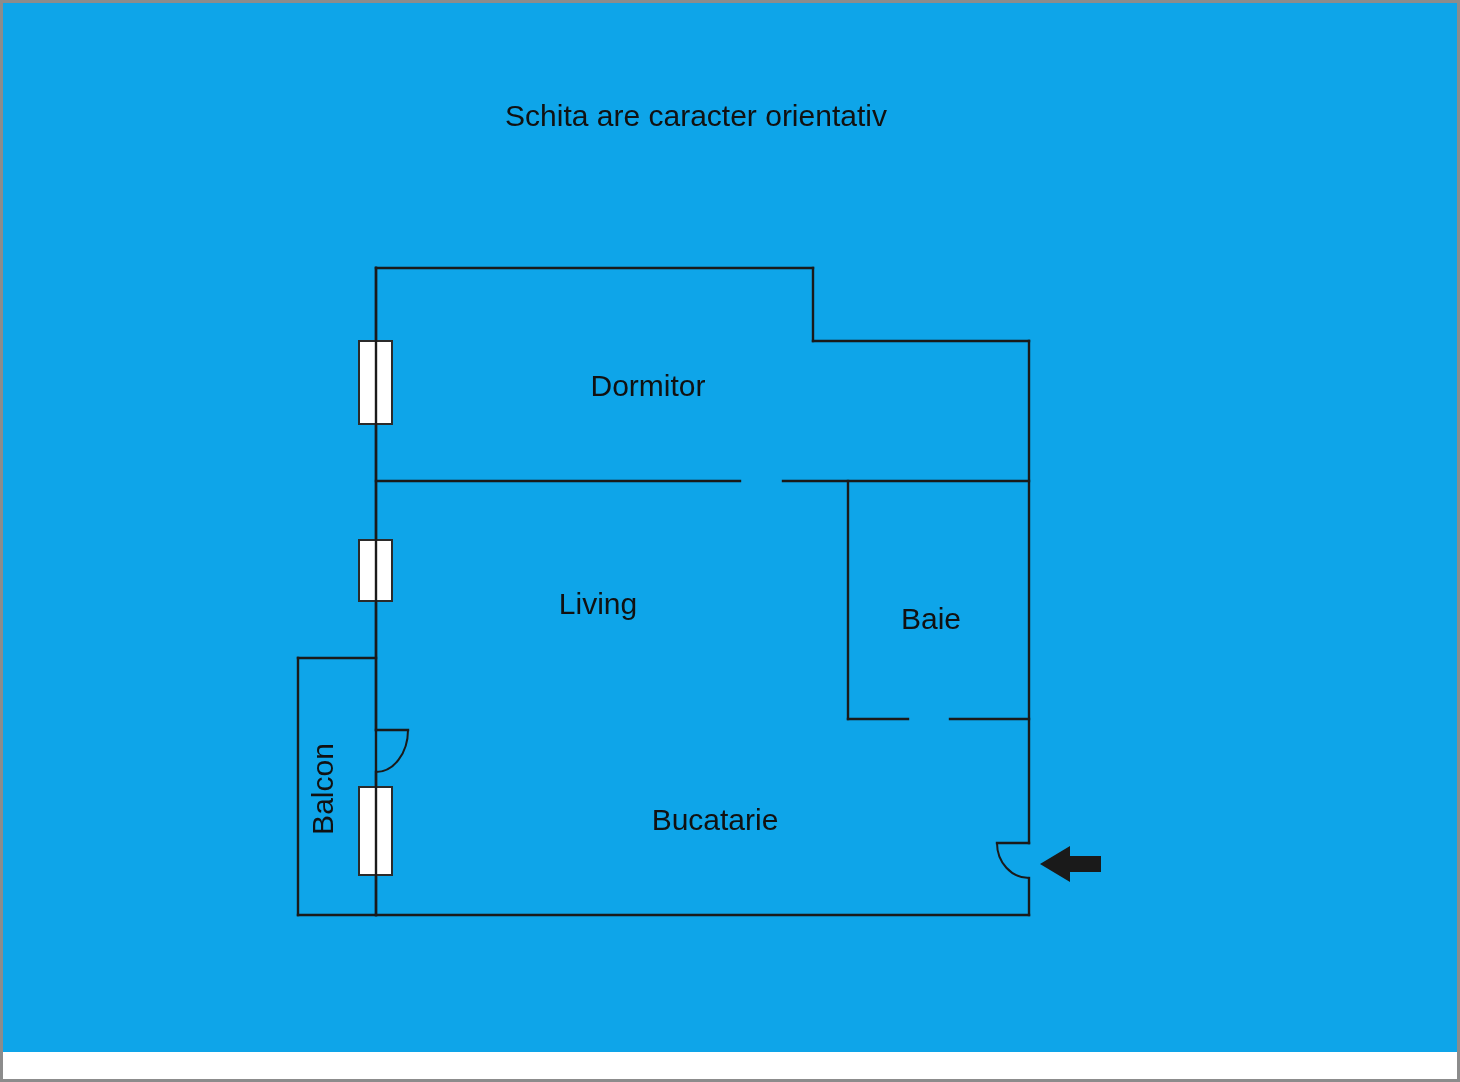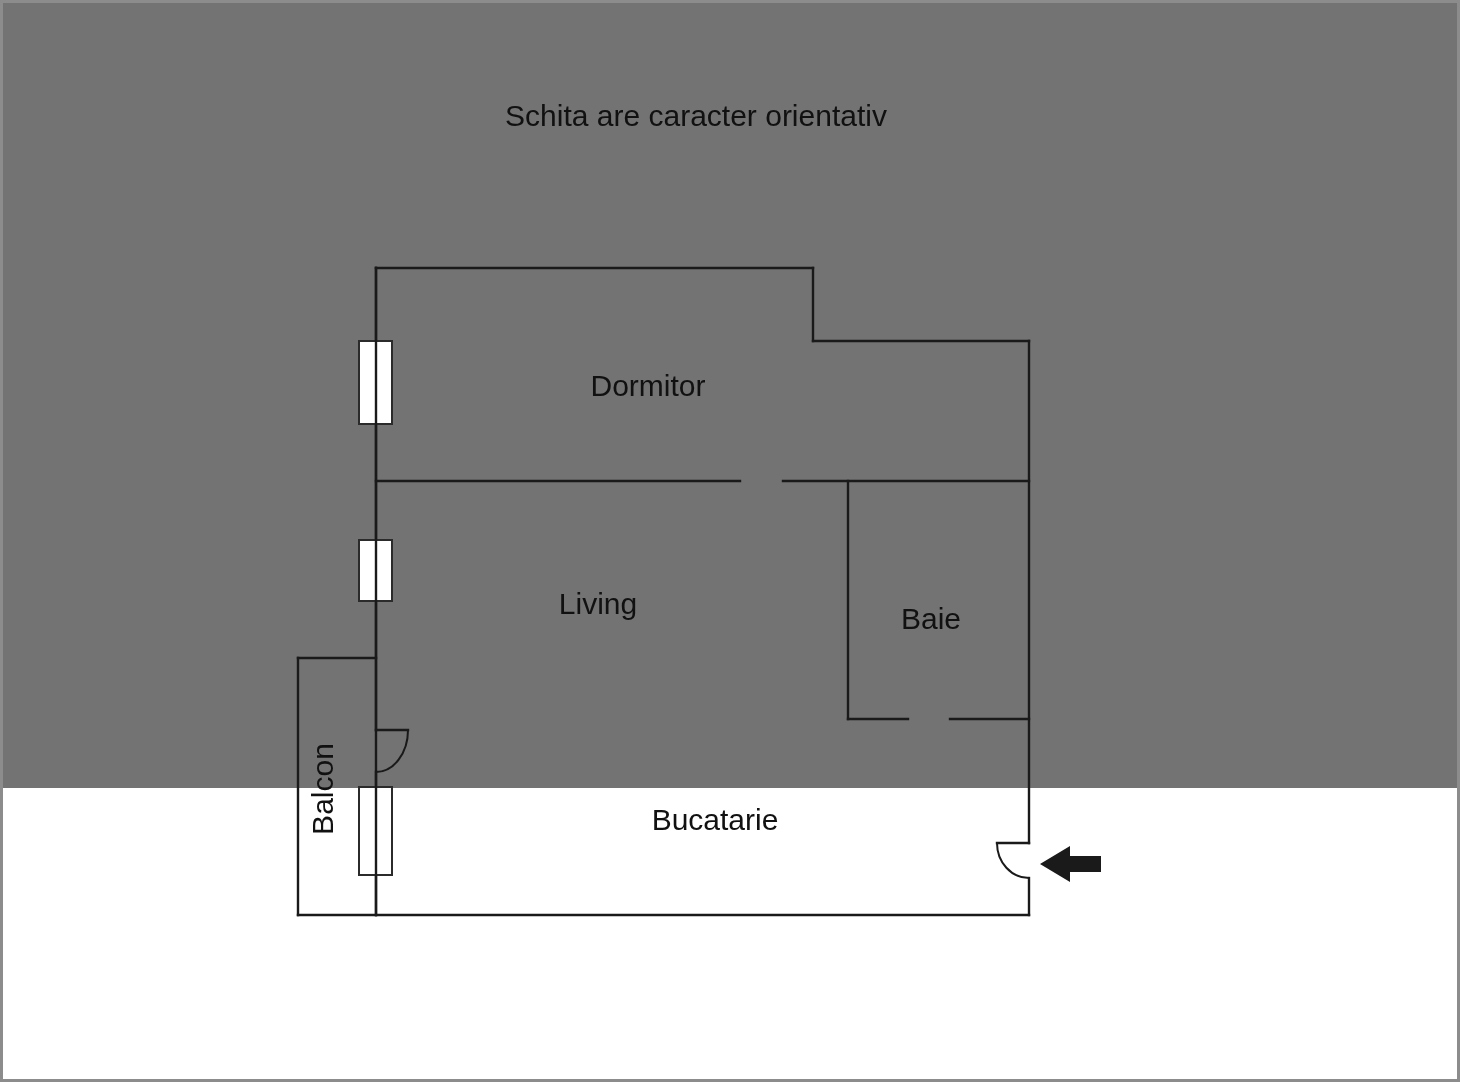--- a/index.html
+++ b/index.html
@@ -10,22 +10,22 @@
   }
   body {
     width: 1460px;
     height: 1082px;
     font-family: "Liberation Sans", sans-serif;
     overflow: hidden;
   }
   #page {
     position: relative;
     width: 1460px;
-    height: 788px;
-    background: #737373;
+    height: 1052px;
+    background: #0ea5e9;
     box-sizing: border-box;
   }
   #frame-border {
     position: absolute;
     left: 0;
     top: 0;
     width: 1460px;
     height: 1082px;
     box-sizing: border-box;
     border: 3px solid #8c8c8c;

